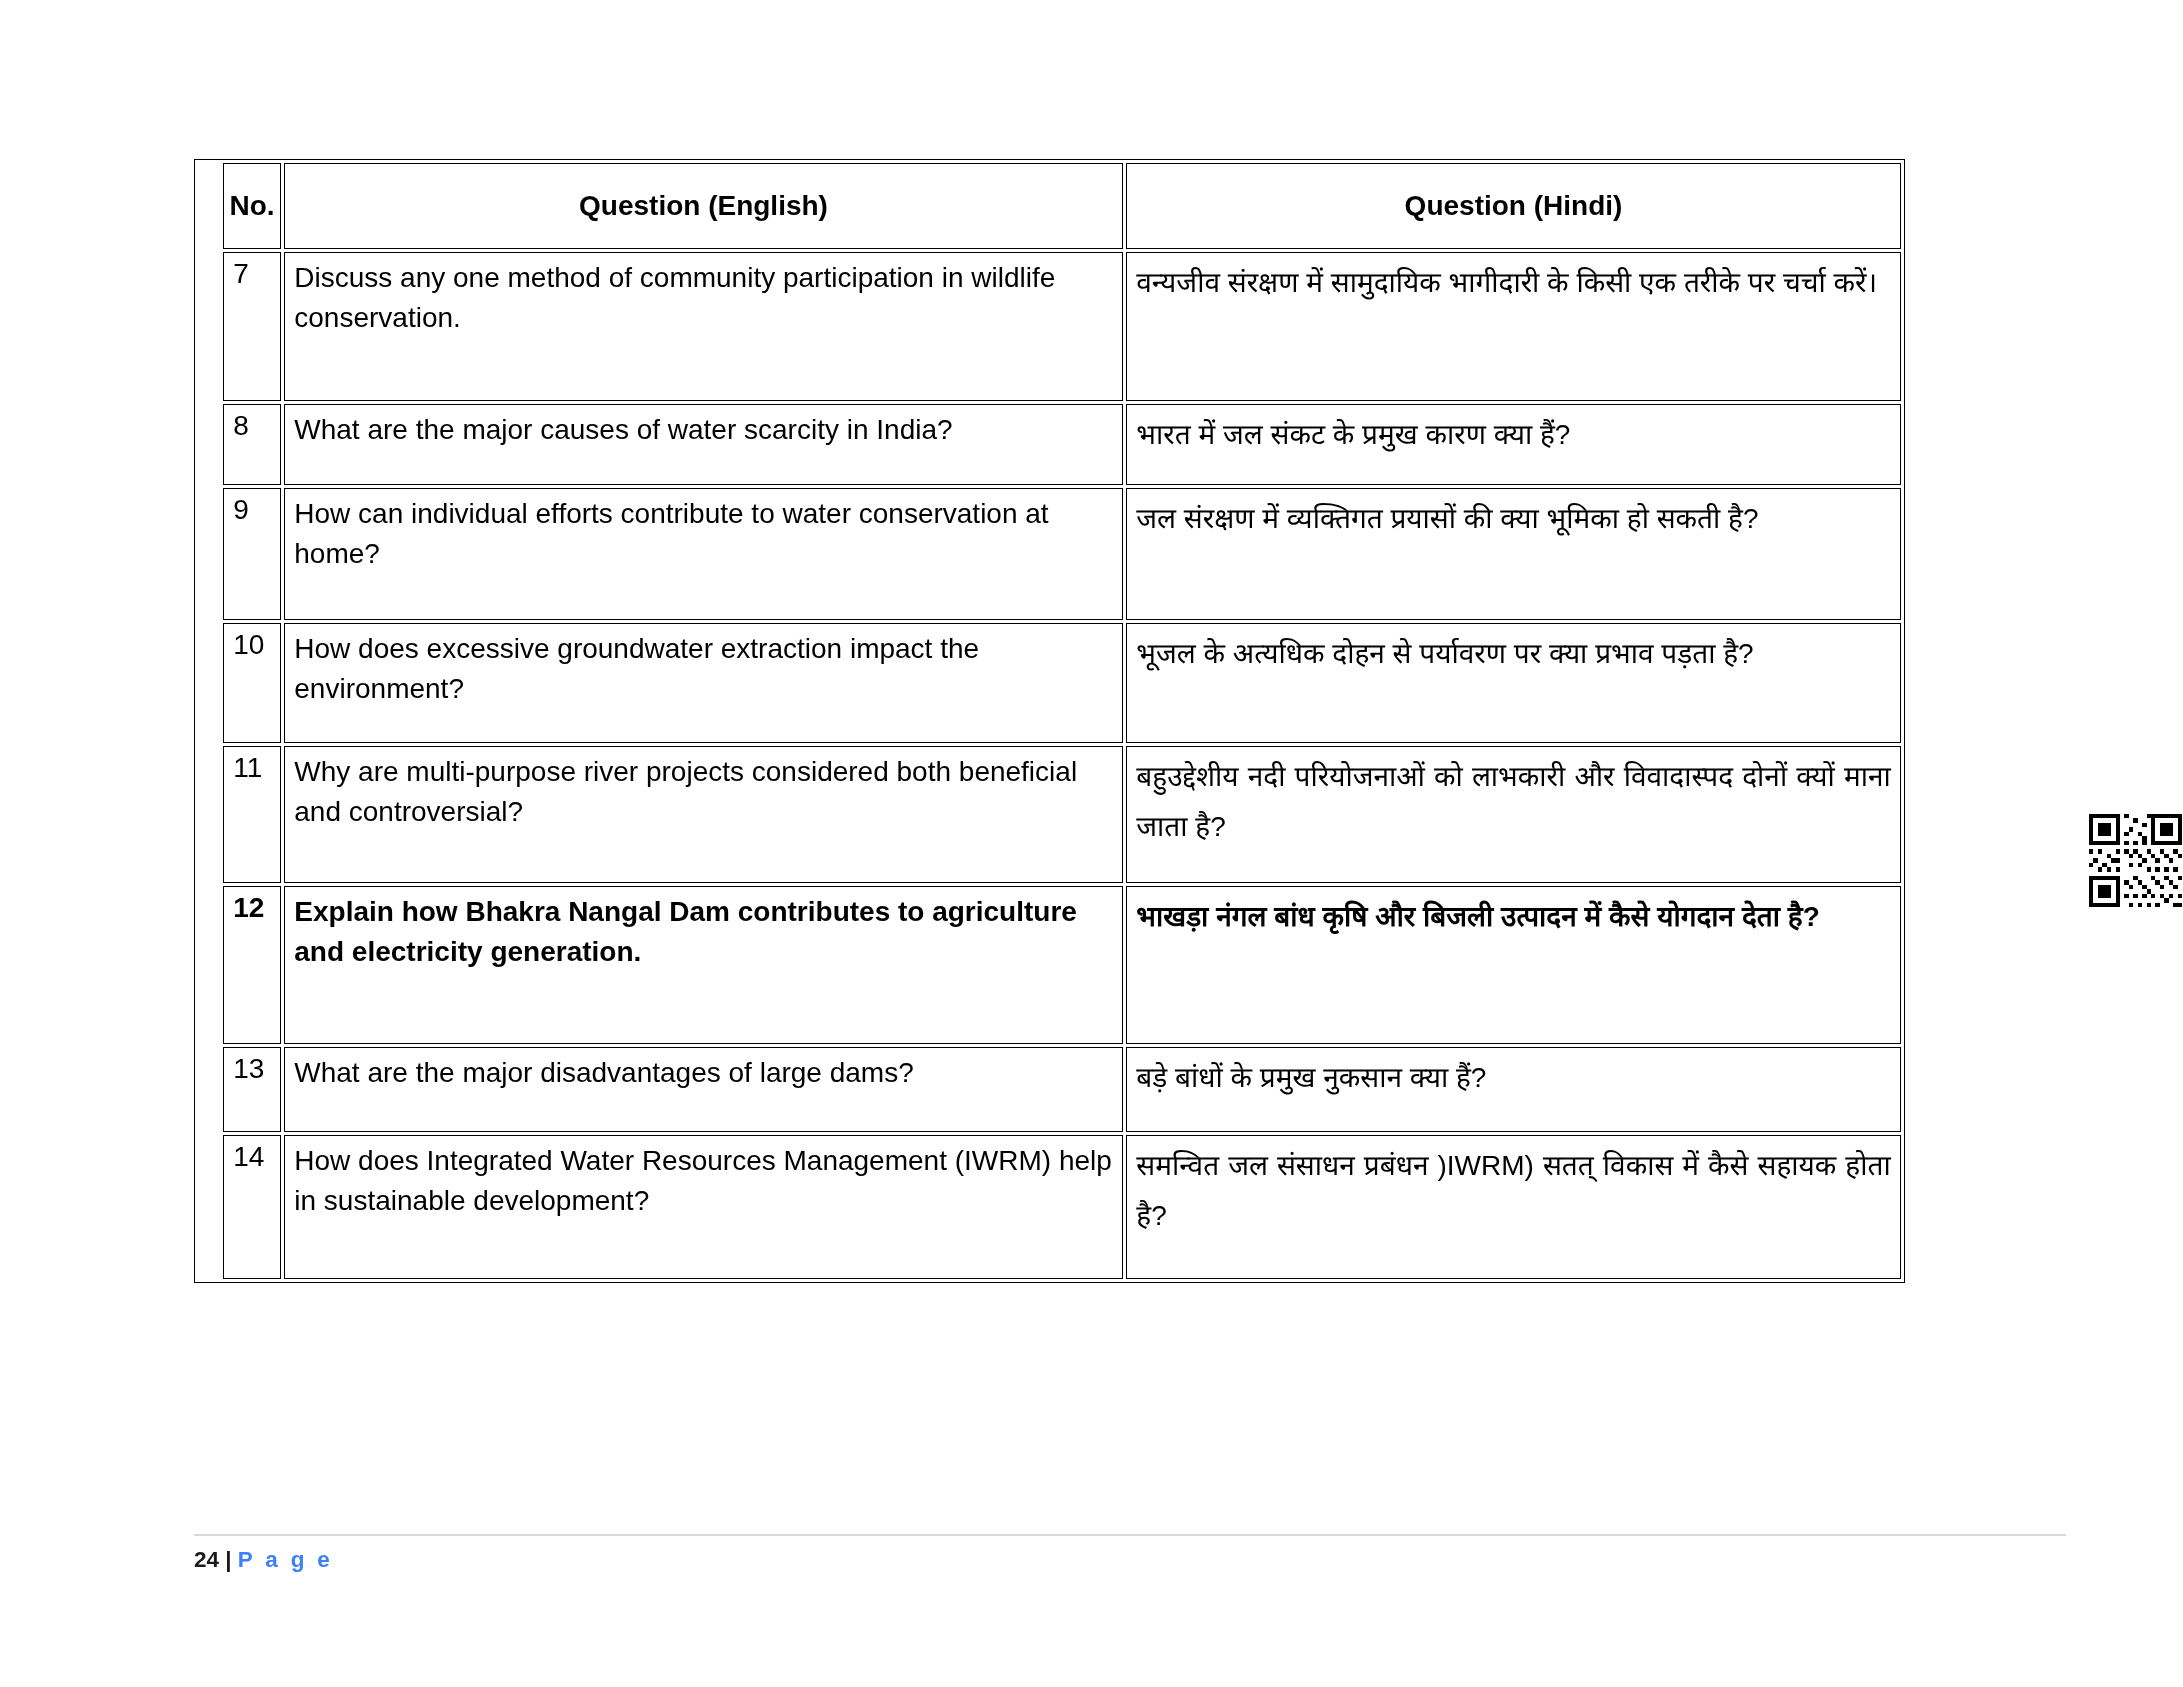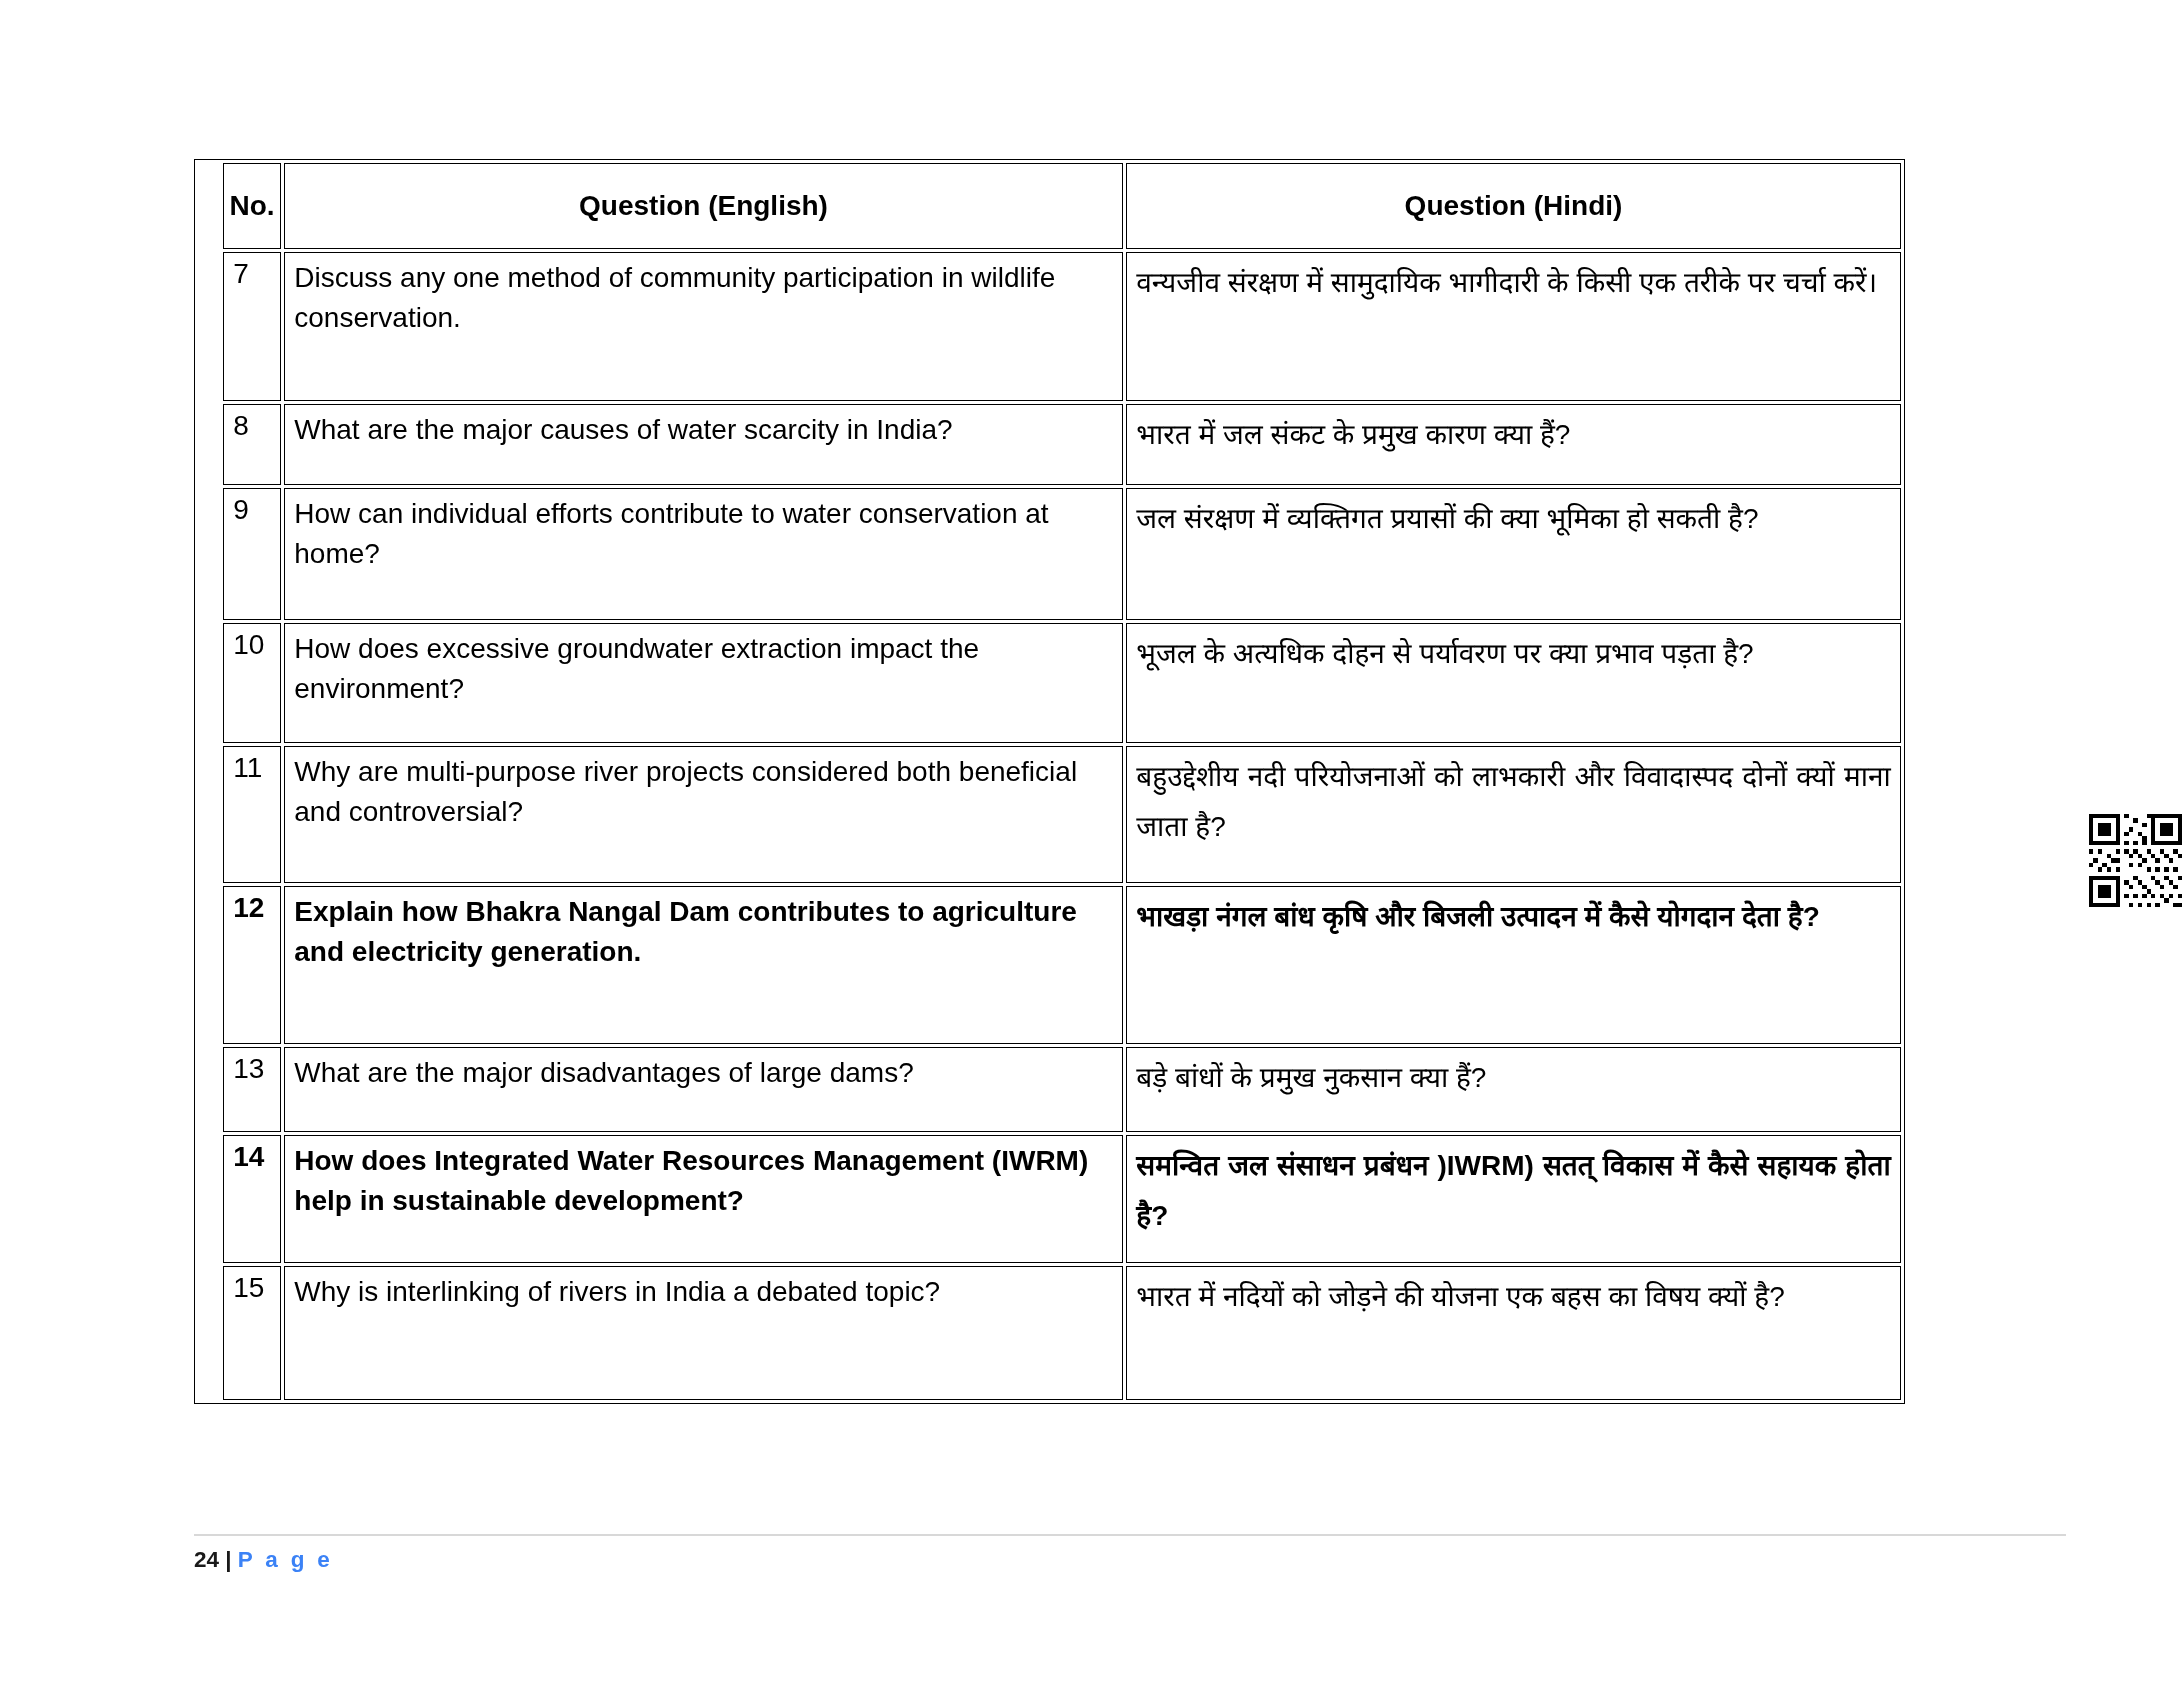--- a/index.html
+++ b/index.html
@@ -32,21 +32,21 @@
   .en-cell{line-height:1.42;text-align:left;}
   .hi-cell{line-height:1.78;text-align:justify;font-size:28.4px;}
   
   .qtable tbody tr:nth-child(1){height:149px;}
   .qtable tbody tr:nth-child(2){height:81px;}
   .qtable tbody tr:nth-child(3){height:132px;}
   .qtable tbody tr:nth-child(4){height:120px;}
   .qtable tbody tr:nth-child(5){height:137px;}
   .qtable tbody tr:nth-child(6){height:158px;font-weight:bold;}
   .qtable tbody tr:nth-child(7){height:85px;}
-  .qtable tbody tr:nth-child(8){height:128px;font-weight:bold;}
+  .qtable tbody tr:nth-child(8){height:144px;}
   .qtable tbody tr:nth-child(9){height:134px;}
   .qtable tbody tr:nth-child(10){height:73px;}
   
   .footer-rule{
     position:absolute;left:194px;top:1534px;width:1872px;height:0;
     border-top:2px solid #d8d8d8;
   }
   .footer{
     position:absolute;left:194px;top:1547px;
     font-size:22.5px;font-weight:bold;color:#1a1a1a;
@@ -118,25 +118,20 @@
       <td class="en-cell">What are the major disadvantages of large dams?</td>
       <td class="hi-cell">बड़े बांधों के प्रमुख नुकसान क्या हैं?</td>
     </tr>
 
     <tr>
       <td class="no-cell">14</td>
       <td class="en-cell">How does Integrated Water Resources Management (IWRM) help in sustainable development?</td>
       <td class="hi-cell">समन्वित जल संसाधन प्रबंधन )IWRM) सतत् विकास में कैसे सहायक होता है?</td>
     </tr>
 
-    <tr>
-      <td class="no-cell">15</td>
-      <td class="en-cell">Why is interlinking of rivers in India a debated topic?</td>
-      <td class="hi-cell">भारत में नदियों को जोड़ने की योजना एक बहस का विषय क्यों है?</td>
-    </tr>
 
   </tbody>
   </table>
 
   <svg class="qr" viewBox="0 0 21 21" shape-rendering="crispEdges" xmlns="http://www.w3.org/2000/svg">
     <rect x="0" y="0" width="21" height="21" fill="#ffffff"></rect>
 
     <rect x="0" y="0" width="7" height="7" fill="#000"></rect>
       <rect x="1" y="1" width="5" height="5" fill="#fff"></rect>
       <rect x="2" y="2" width="3" height="3" fill="#000"></rect>

